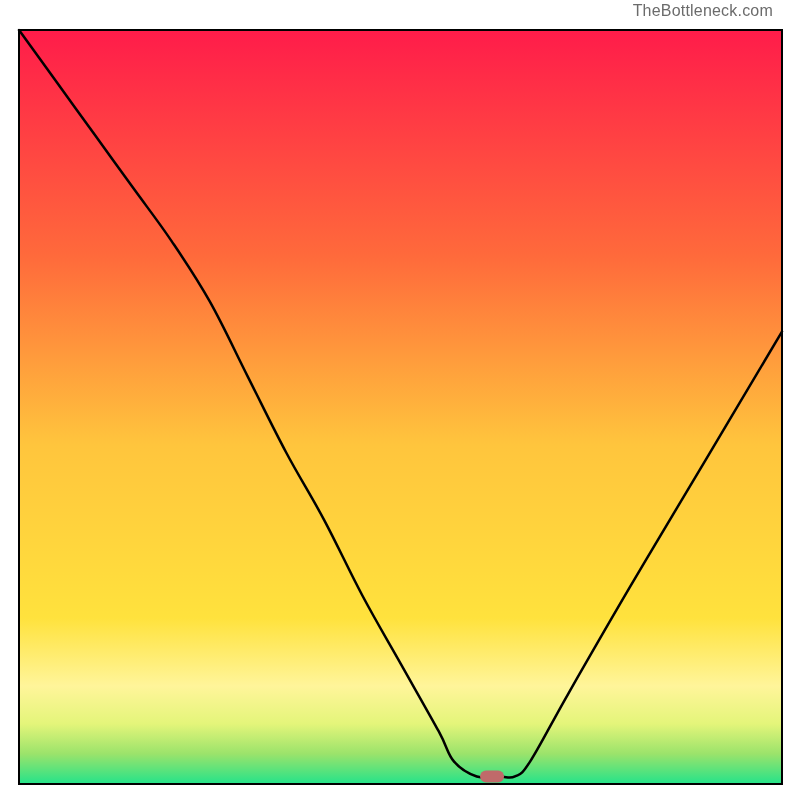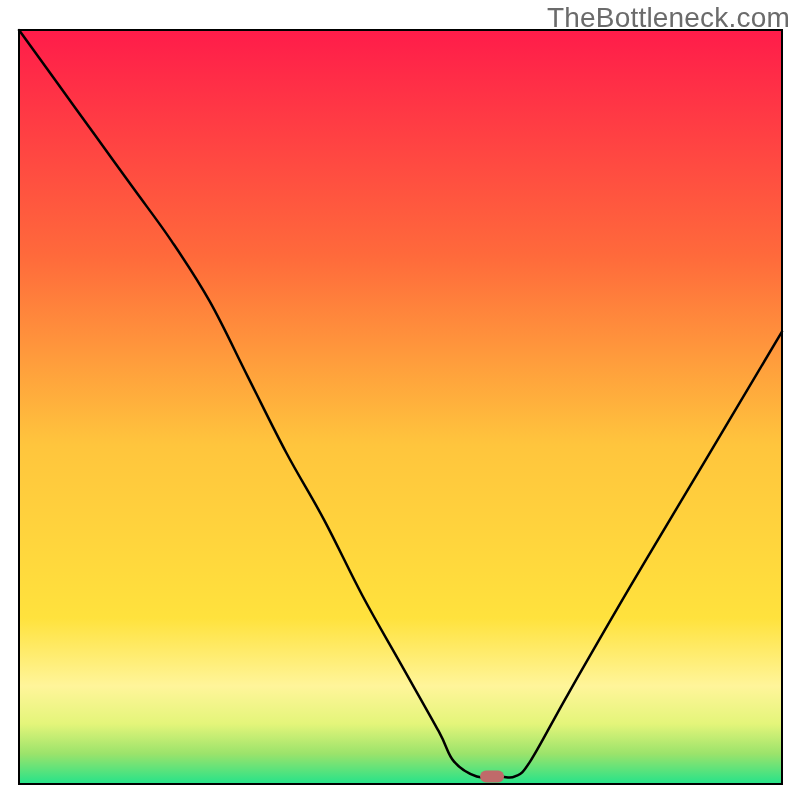--- a/index.html
+++ b/index.html
@@ -12,23 +12,23 @@
     font-family: Arial, Helvetica, sans-serif;
   }
   .wrap {
     position: relative;
     width: 800px;
     height: 800px;
   }
   .watermark {
     position: absolute;
     top: 2px;
-    right: 10px;
+    right: 27px;
     color: #6b6b6b;
-    font-size: 28px;
+    font-size: 16px;
     font-weight: 400;
     letter-spacing: 0.2px;
     z-index: 3;
   }
   svg.plot {
     position: absolute;
     left: 0;
     top: 0;
     width: 800px;
     height: 800px;

